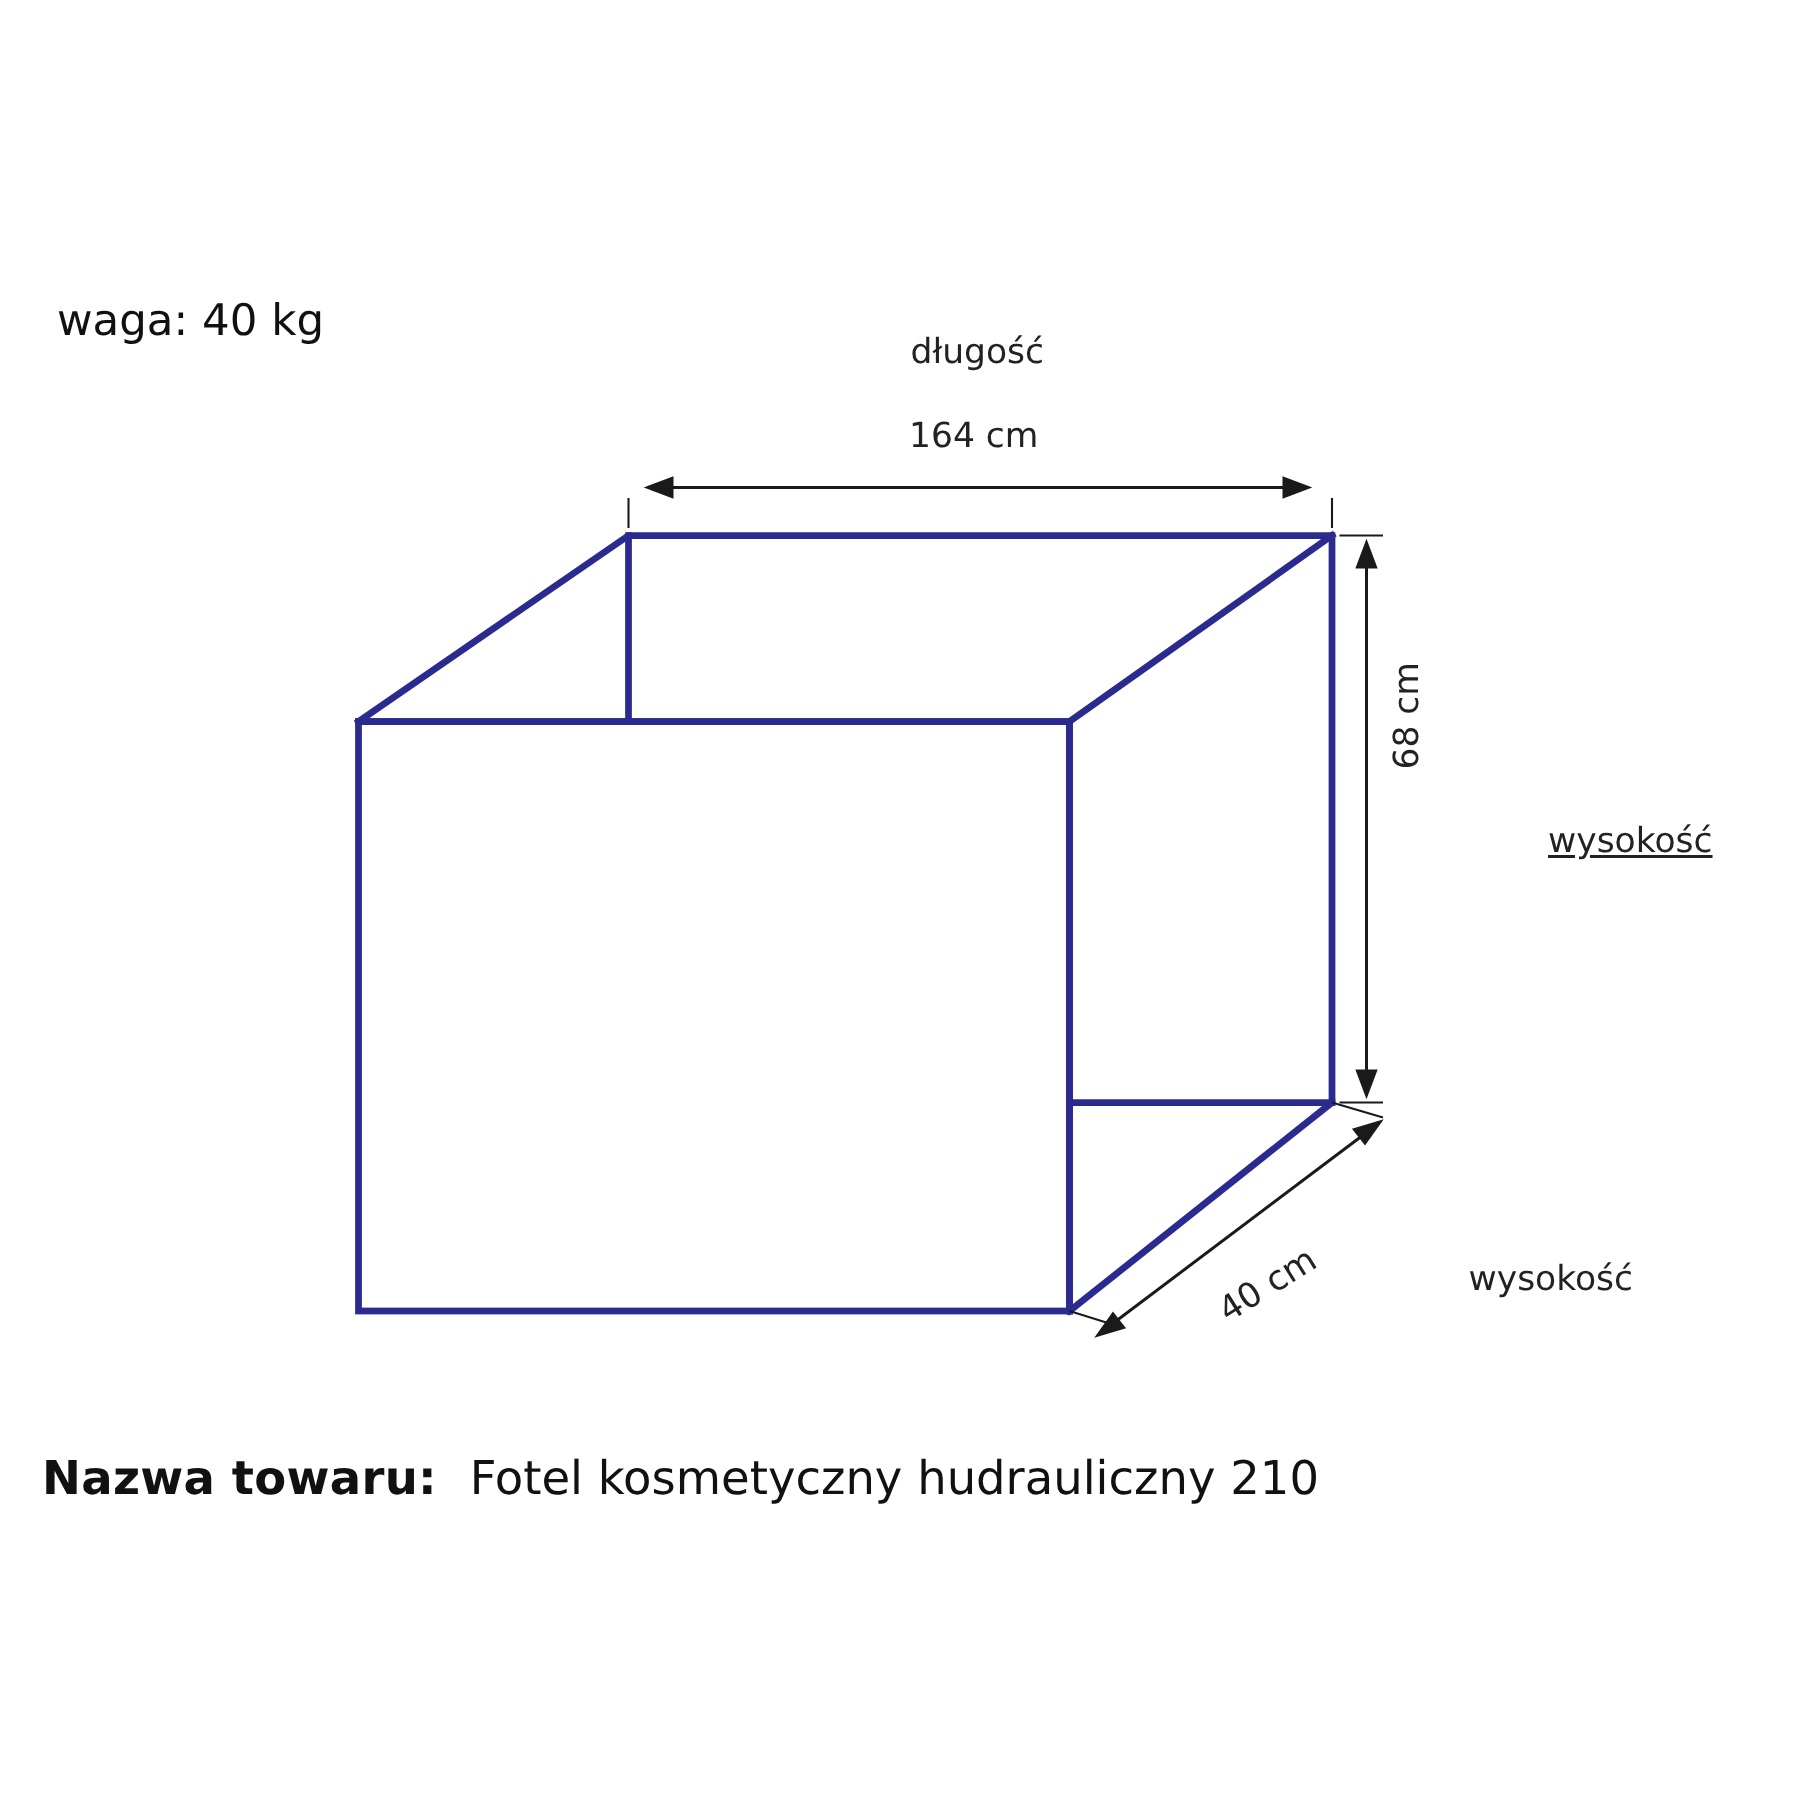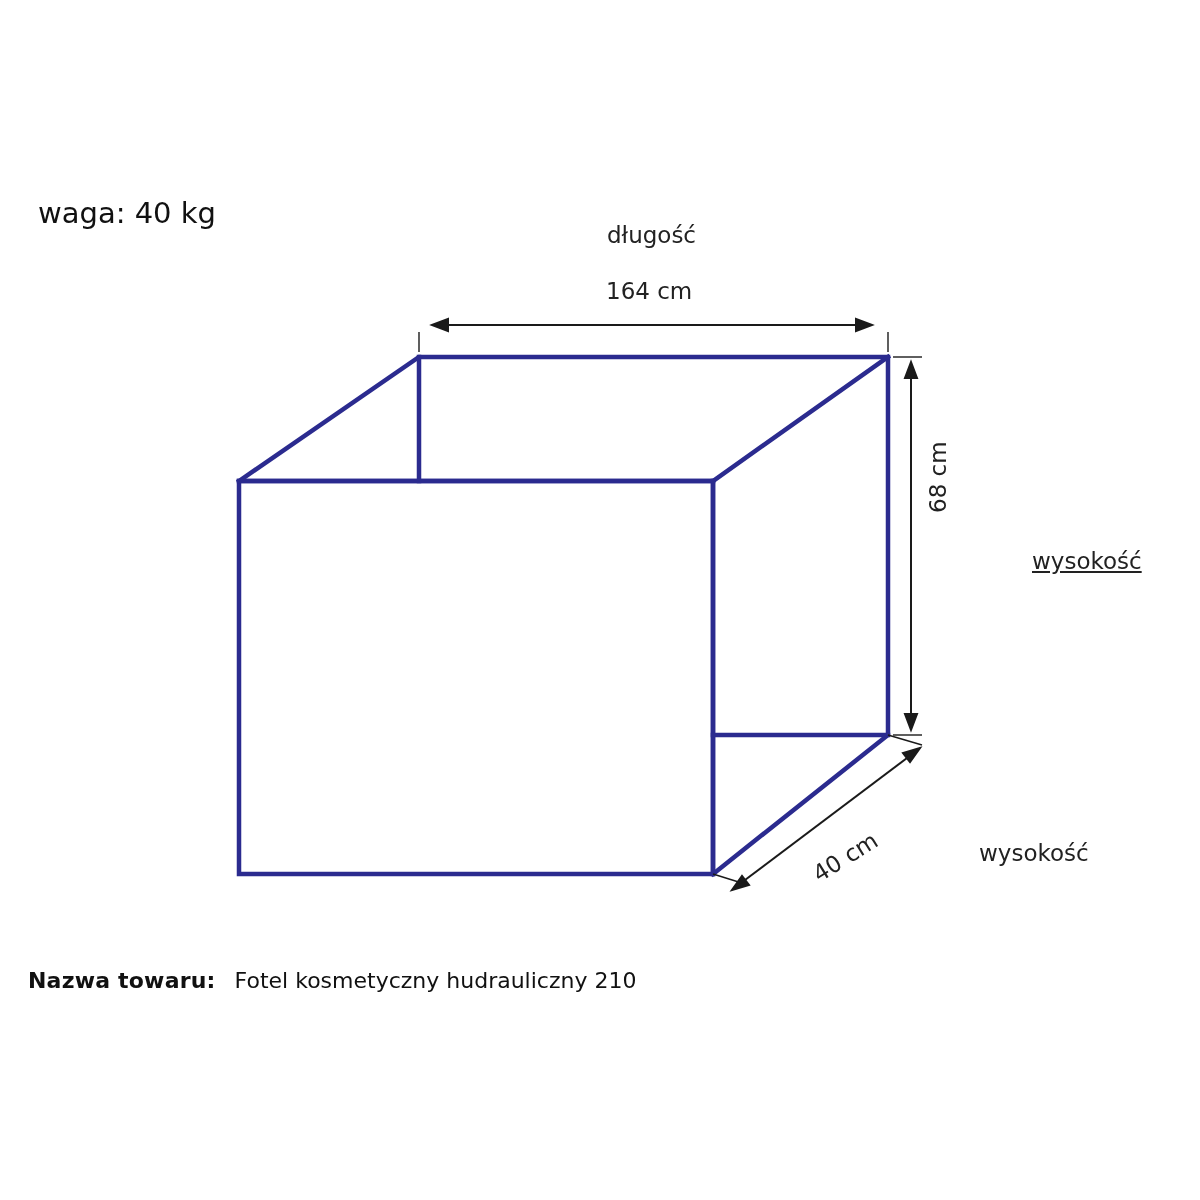--- a/index.html
+++ b/index.html
@@ -43,21 +43,21 @@
     font-weight: normal;
   }
   .weight-line .val {
     font-weight: normal;
   }
 
   .product-line {
     position: absolute;
     left: 28px;
     top: 968px;
-    font-size: 22px;
+    font-size: 31px;
     color: #111111;
     white-space: nowrap;
   }
   .product-line .lbl {
     font-weight: bold;
     letter-spacing: 0.2px;
   }
   .product-line .val {
     font-weight: normal;
     margin-left: 12px;

